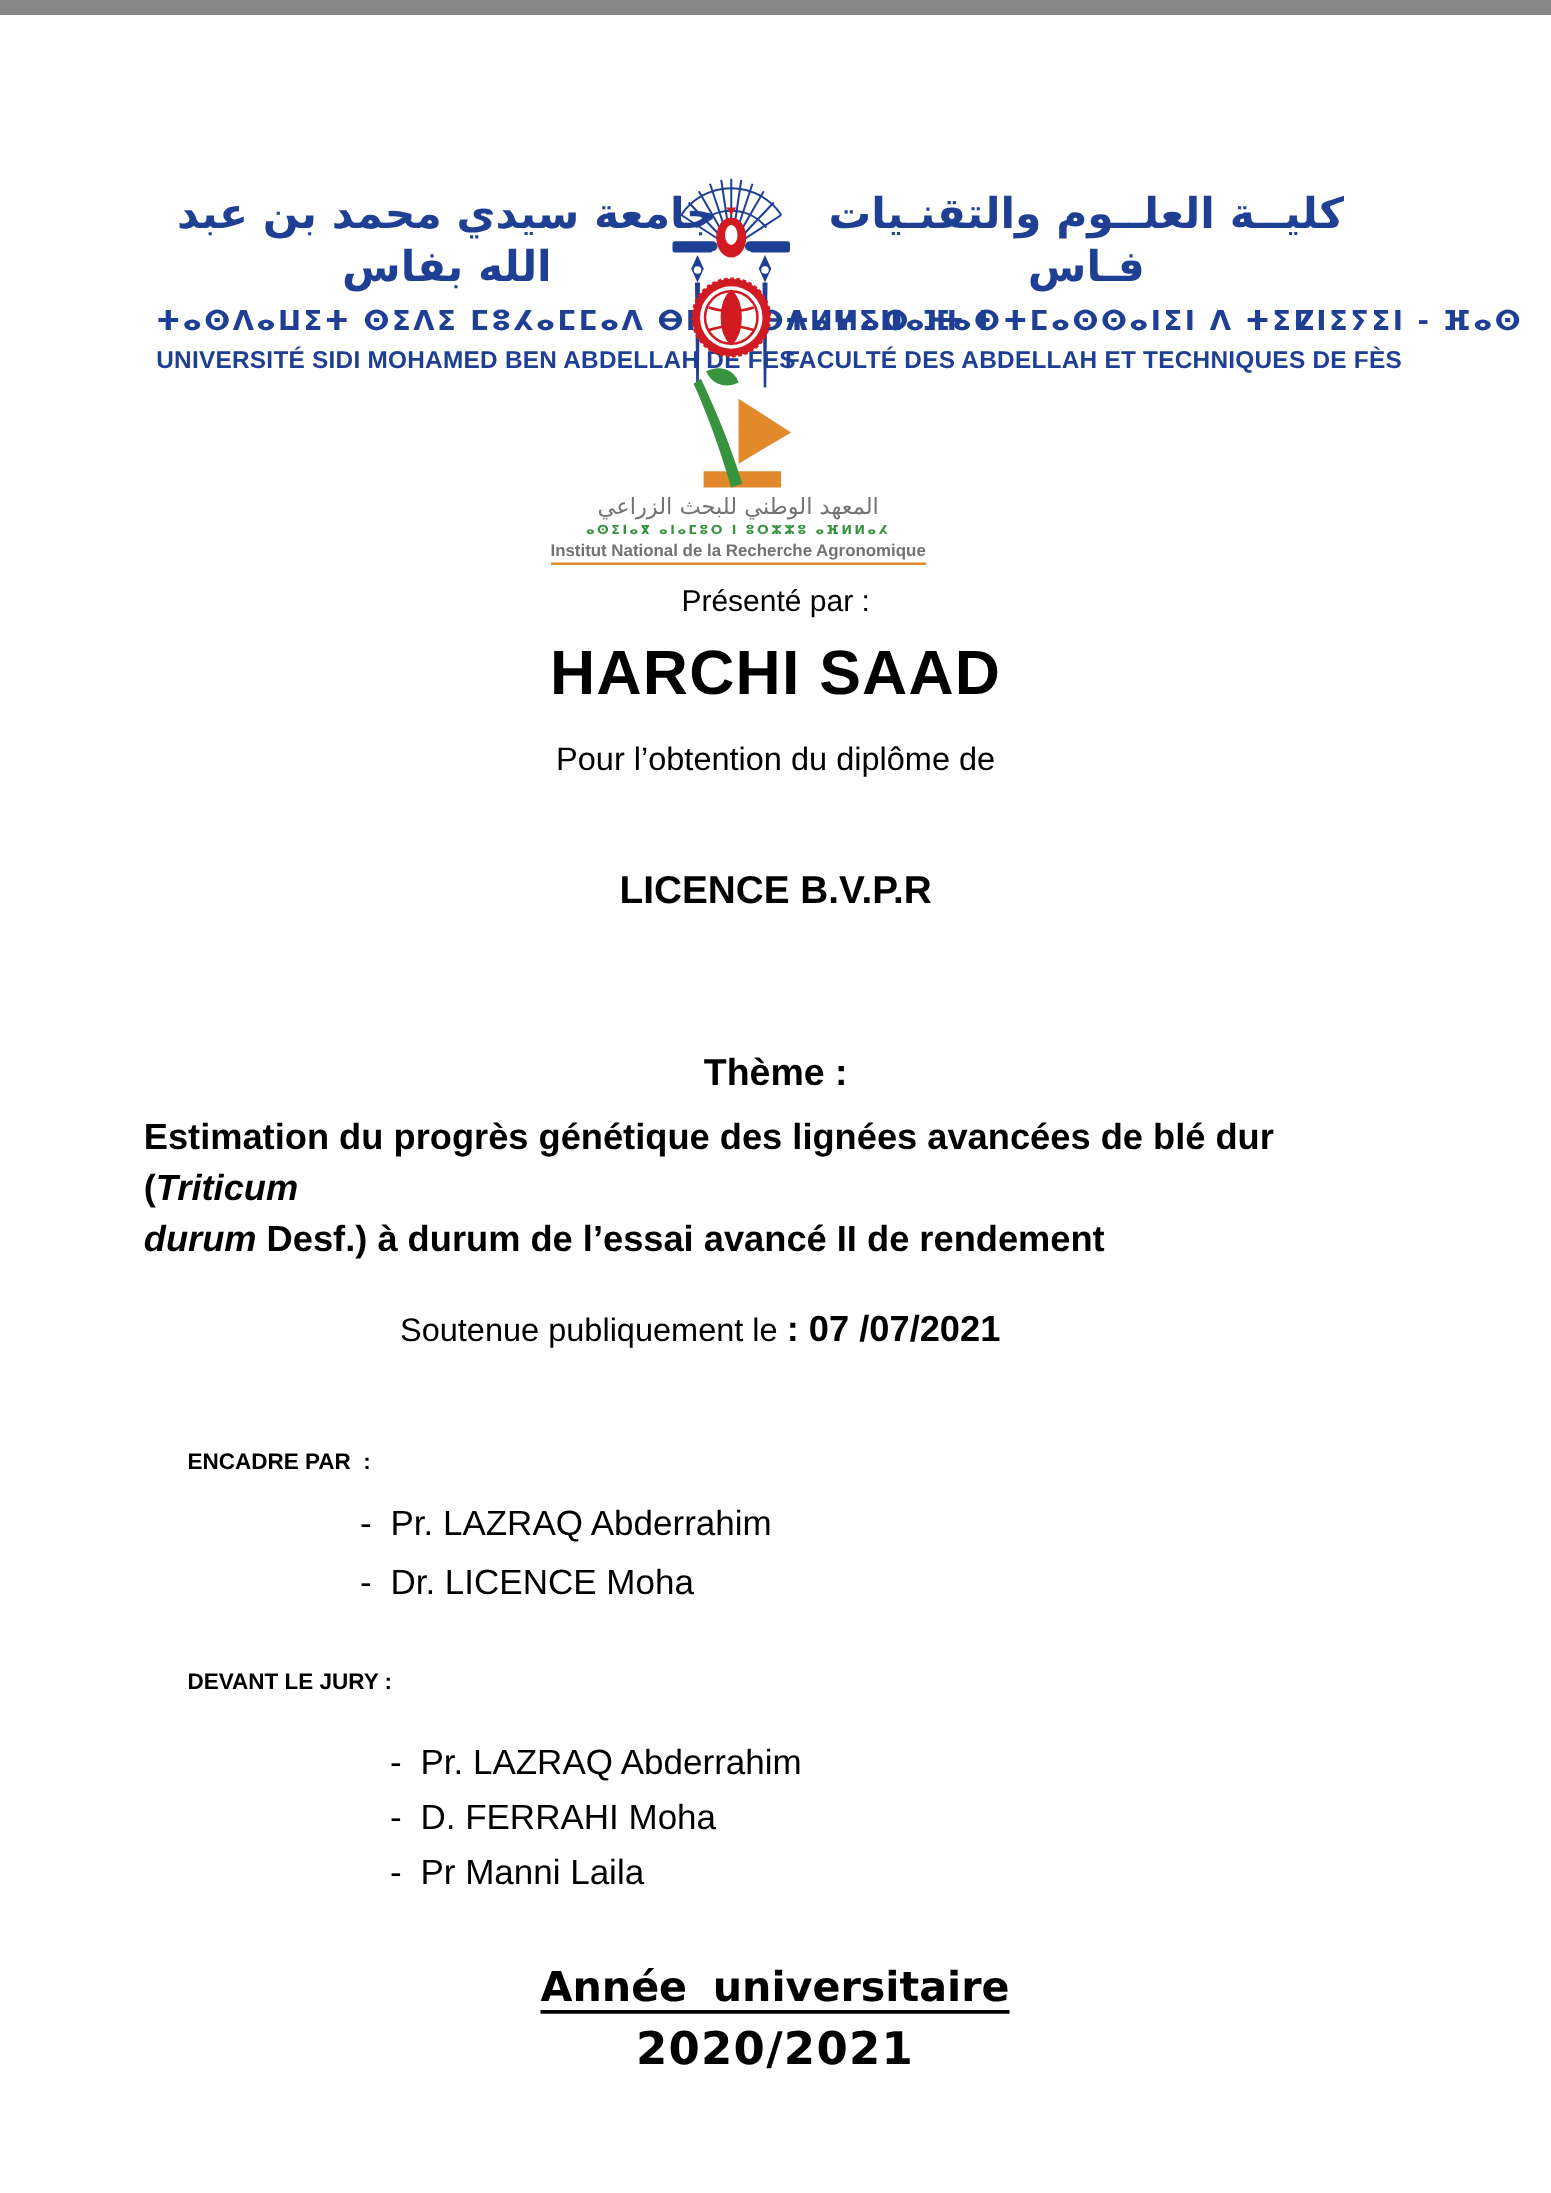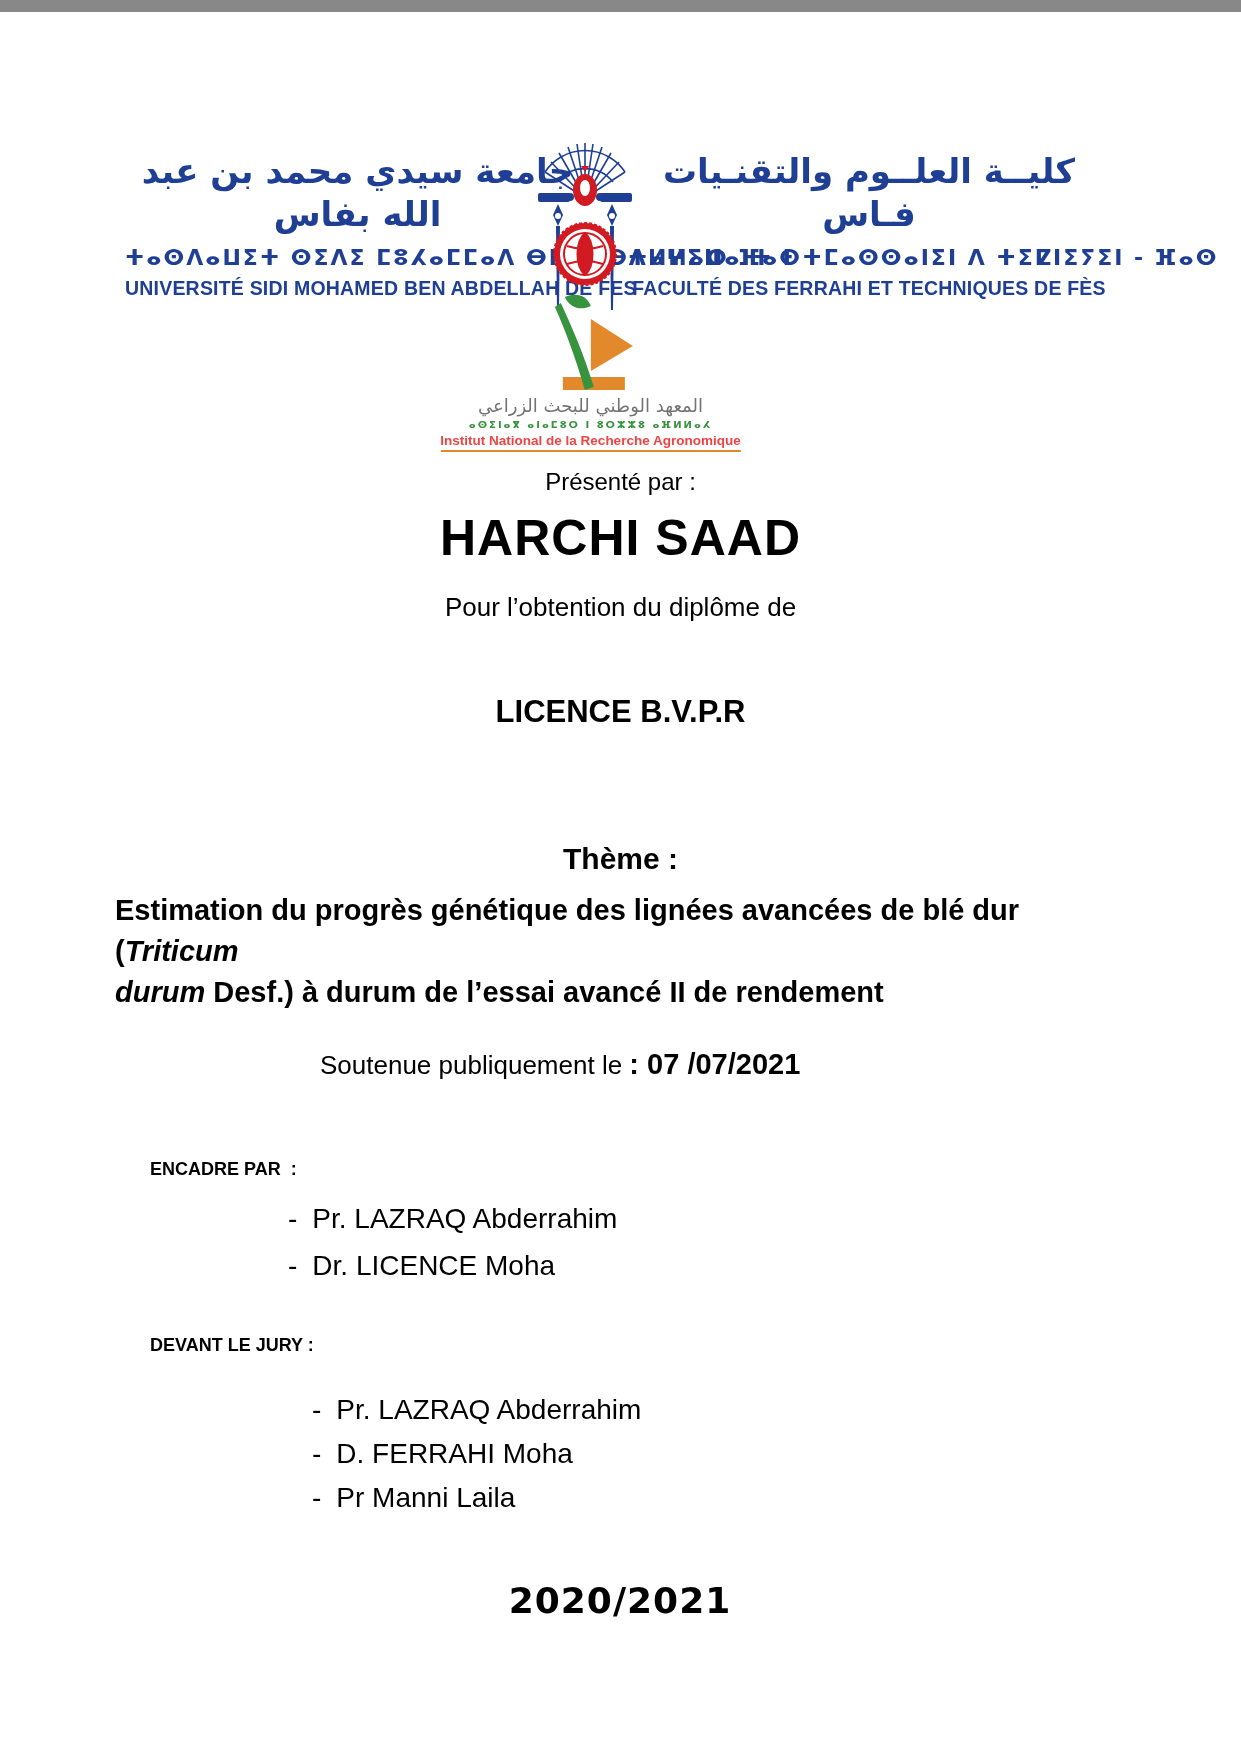--- a/index.html
+++ b/index.html
@@ -21,21 +21,21 @@
   .hdr-fr{font-size:19.5px;font-weight:bold;letter-spacing:.2px;white-space:nowrap;}
   .emblem{position:absolute;top:130px;left:537px;width:96px;height:176px;}
   
   .inra{
     position:absolute;top:281px;left:50%;
     transform:translateX(calc(-50% - 30px));
     display:flex;flex-direction:column;align-items:center;
   }
   .inra-ar{font-family:"DejaVu Sans",sans-serif;font-size:18px;color:#737373;direction:rtl;margin-top:2px;}
   .inra-tif{font-family:"DejaVu Sans",sans-serif;font-size:10px;font-weight:bold;color:#38933f;letter-spacing:2px;margin-top:3px;}
-  .inra-fr{font-size:13.5px;font-weight:bold;color:#ef4444;border-bottom:2px solid #e2892b;padding-bottom:2px;margin-top:3px;}
+  .inra-fr{font-size:13.5px;font-weight:bold;color:#737373;border-bottom:2px solid #e2892b;padding-bottom:2px;margin-top:3px;}
   
   .cline{position:absolute;left:0;width:1241px;text-align:center;}
   .presented{top:456px;font-size:24px;}
   .author{top:497px;font-size:50px;font-weight:bold;letter-spacing:1px;}
   .diploma-intro{top:580px;font-size:26px;}
   .diploma{top:682px;font-size:31px;font-weight:bold;}
   .diploma-full{top:734px;font-size:24px;font-style:italic;}
   .theme-label{top:830px;font-size:30px;font-weight:bold;}
   .thesis{top:878px;left:115px;width:1010px;font-size:29px;font-weight:bold;line-height:41px;text-align:left;position:absolute;}
   .thesis .it{font-style:italic;}
@@ -112,21 +112,21 @@
       <path d="M48 91 C58 100 58 124 48 133 C38 124 38 100 48 91 Z" fill="#d11a22"></path>
       <path d="M30 104 C42 108 54 108 66 104"></path>
       <path d="M30 122 C42 118 54 118 66 122"></path>
     </g>
     <circle cx="48" cy="112" r="31" fill="none" stroke="#d11a22" stroke-width="2" stroke-dasharray="3 2"></circle>
   </svg>
 
   <div class="hdr-right">
     <div class="hdr-ar">كليــة العلــوم والتقنـيات فـاس</div>
     <div class="hdr-tif">ⵜⴰⵖⵉⵡⴰⵏⵜ ⵏ ⵜⵎⴰⵙⵙⴰⵏⵉⵏ ⴷ ⵜⵉⵇⵏⵉⵢⵉⵏ - ⴼⴰⵙ</div>
-    <div class="hdr-fr">FACULTÉ DES FERRAHI ET TECHNIQUES DE FÈS</div>
+    <div class="hdr-fr">FACULTÉ DES ABDELLAH ET TECHNIQUES DE FÈS</div>
   </div>
 
   <div class="inra">
     <svg width="120" height="100" viewBox="0 0 120 100" aria-hidden="true">
       <polygon points="60,26 102,53 60,78" fill="#e2892b"></polygon>
       <rect x="32" y="84" width="62" height="13" fill="#e2892b"></rect>
       <path d="M30 10 C40 32 52 58 63 94 L54 97 C44 62 33 34 24 14 Z" fill="#38933f"></path>
       <path d="M34 4 C45 -1 56 2 60 13 C50 18 39 15 34 4 Z" fill="#38933f"></path>
     </svg>
     <div class="inra-ar">المعهد الوطني للبحث الزراعي</div>
@@ -171,16 +171,17 @@
       <span class="dash">-</span>
       <span>D. FERRAHI Moha</span>
     </li>
     <li>
       <span class="dash">-</span>
       <span>Pr Manni Laila</span>
     </li>
   </ul>
 
   <div class="year">
+    <div class="year-line1">Année universitaire</div>
     <div class="year-line2">2020/2021</div>
   </div>
 
 </div>
 
 </body></html>

